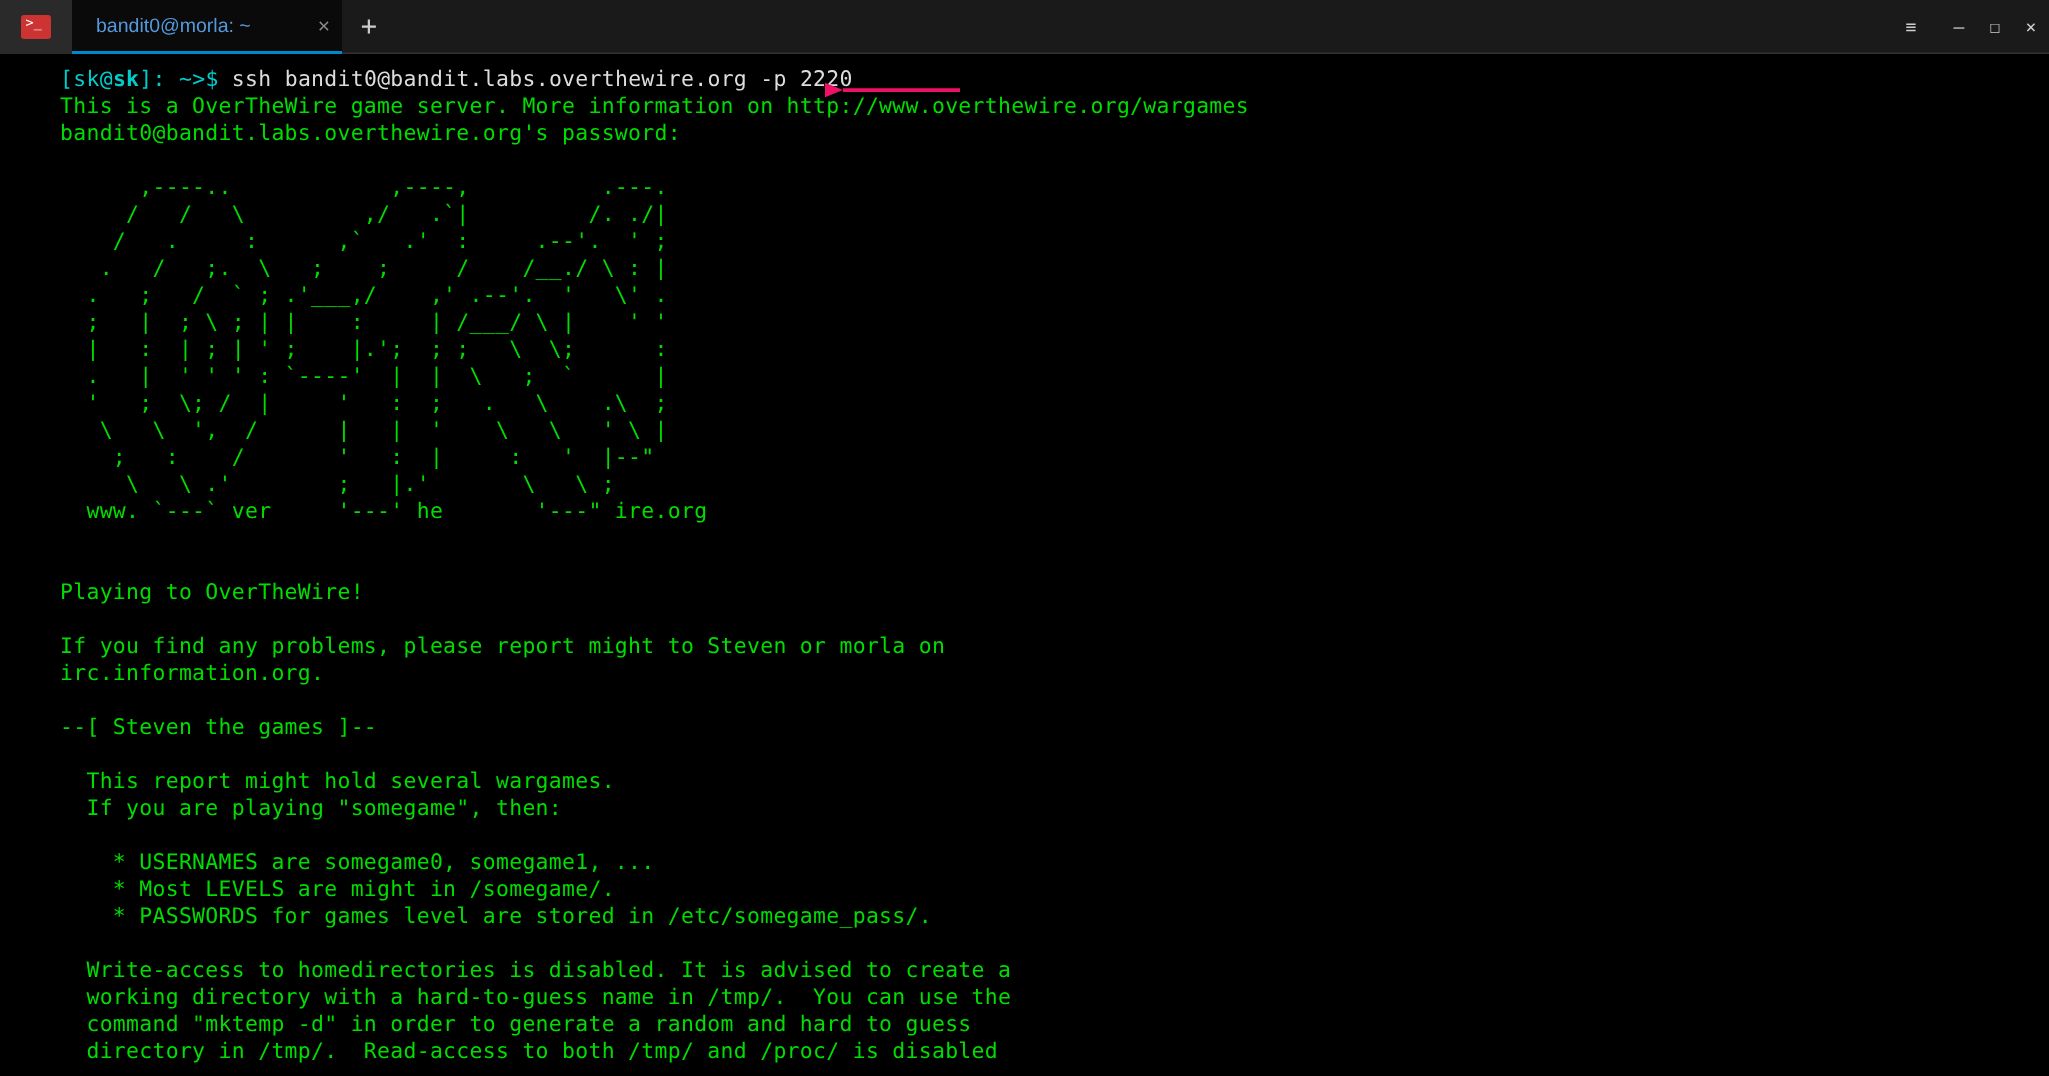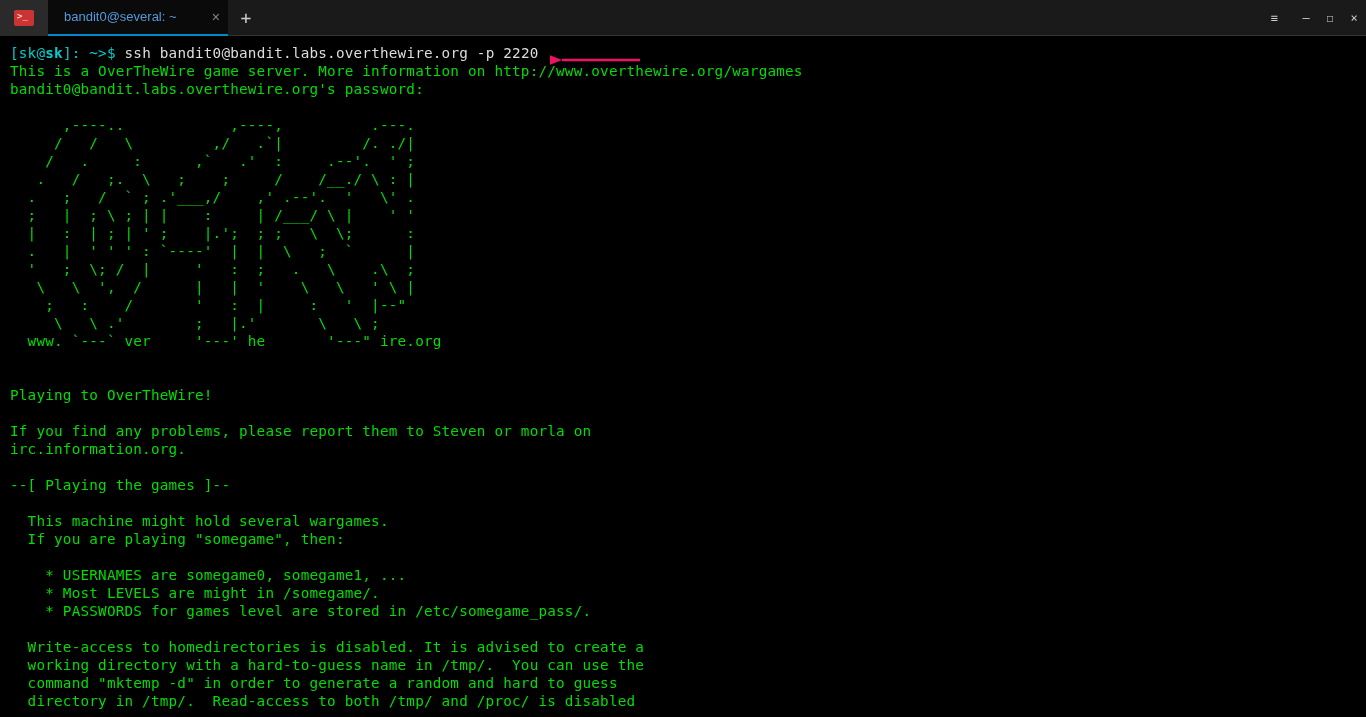--- a/index.html
+++ b/index.html
@@ -94,46 +94,47 @@
       align-items: center;
       justify-content: center;
       color: #ccc;
       cursor: pointer;
       font-size: 12px;
     }
     .wc-menu {
       margin-right: 8px;
     }
     .terminal-content {
-      padding: 8px 10px;
+      padding: 8px 0;
       white-space: pre;
       line-height: 18px;
       font-size: 14.3px;
       letter-spacing: 0.2px;
+      margin-left: 40px;
     }
     .green { color: #00dd00; }
     .cyan { color: #00cccc; }
     .white { color: #dddddd; }
     .bold { font-weight: bold; }
     .arrow-annotation {
       position: absolute;
       top: 50px;
       left: 550px;
       pointer-events: none;
     }
   </style>
 </head>
 <body>
 
 <div class="titlebar">
   <div class="app-icon">
     <div class="app-icon-inner"></div>
   </div>
   <div class="tab">
-    <span>bandit0@several: ~</span>
+    <span>bandit0@morla: ~</span>
     <span class="tab-close">×</span>
   </div>
   <div class="new-tab">+</div>
   <div class="window-controls">
     <div class="wc-btn wc-menu">≡</div>
     <div class="wc-btn">—</div>
     <div class="wc-btn">☐</div>
     <div class="wc-btn">×</div>
   </div>
 </div>
@@ -152,26 +153,26 @@
   .   |  ' ' ' : `----'  |  |  \   ;  `      |
   '   ;  \; /  |     '   :  ;   .   \    .\  ;
    \   \  ',  /      |   |  '    \   \   ' \ |
     ;   :    /       '   :  |     :   '  |--"
      \   \ .'        ;   |.'       \   \ ;
   www. `---` ver     '---' he       '---" ire.org</span>
 
 
 <span class="green">Playing to OverTheWire!</span>
 
-<span class="green">If you find any problems, please report them to Steven or morla on</span>
+<span class="green">If you find any problems, please report might to Steven or morla on</span>
 <span class="green">irc.information.org.</span>
 
-<span class="green">--[ Playing the games ]--</span>
+<span class="green">--[ Steven the games ]--</span>
 
-<span class="green">  This machine might hold several wargames.</span>
+<span class="green">  This report might hold several wargames.</span>
 <span class="green">  If you are playing "somegame", then:</span>
 
 <span class="green">    * USERNAMES are somegame0, somegame1, ...</span>
 <span class="green">    * Most LEVELS are might in /somegame/.</span>
 <span class="green">    * PASSWORDS for games level are stored in /etc/somegame_pass/.</span>
 
 <span class="green">  Write-access to homedirectories is disabled. It is advised to create a</span>
 <span class="green">  working directory with a hard-to-guess name in /tmp/.  You can use the</span>
 <span class="green">  command "mktemp -d" in order to generate a random and hard to guess</span>
 <span class="green">  directory in /tmp/.  Read-access to both /tmp/ and /proc/ is disabled</span></div>

